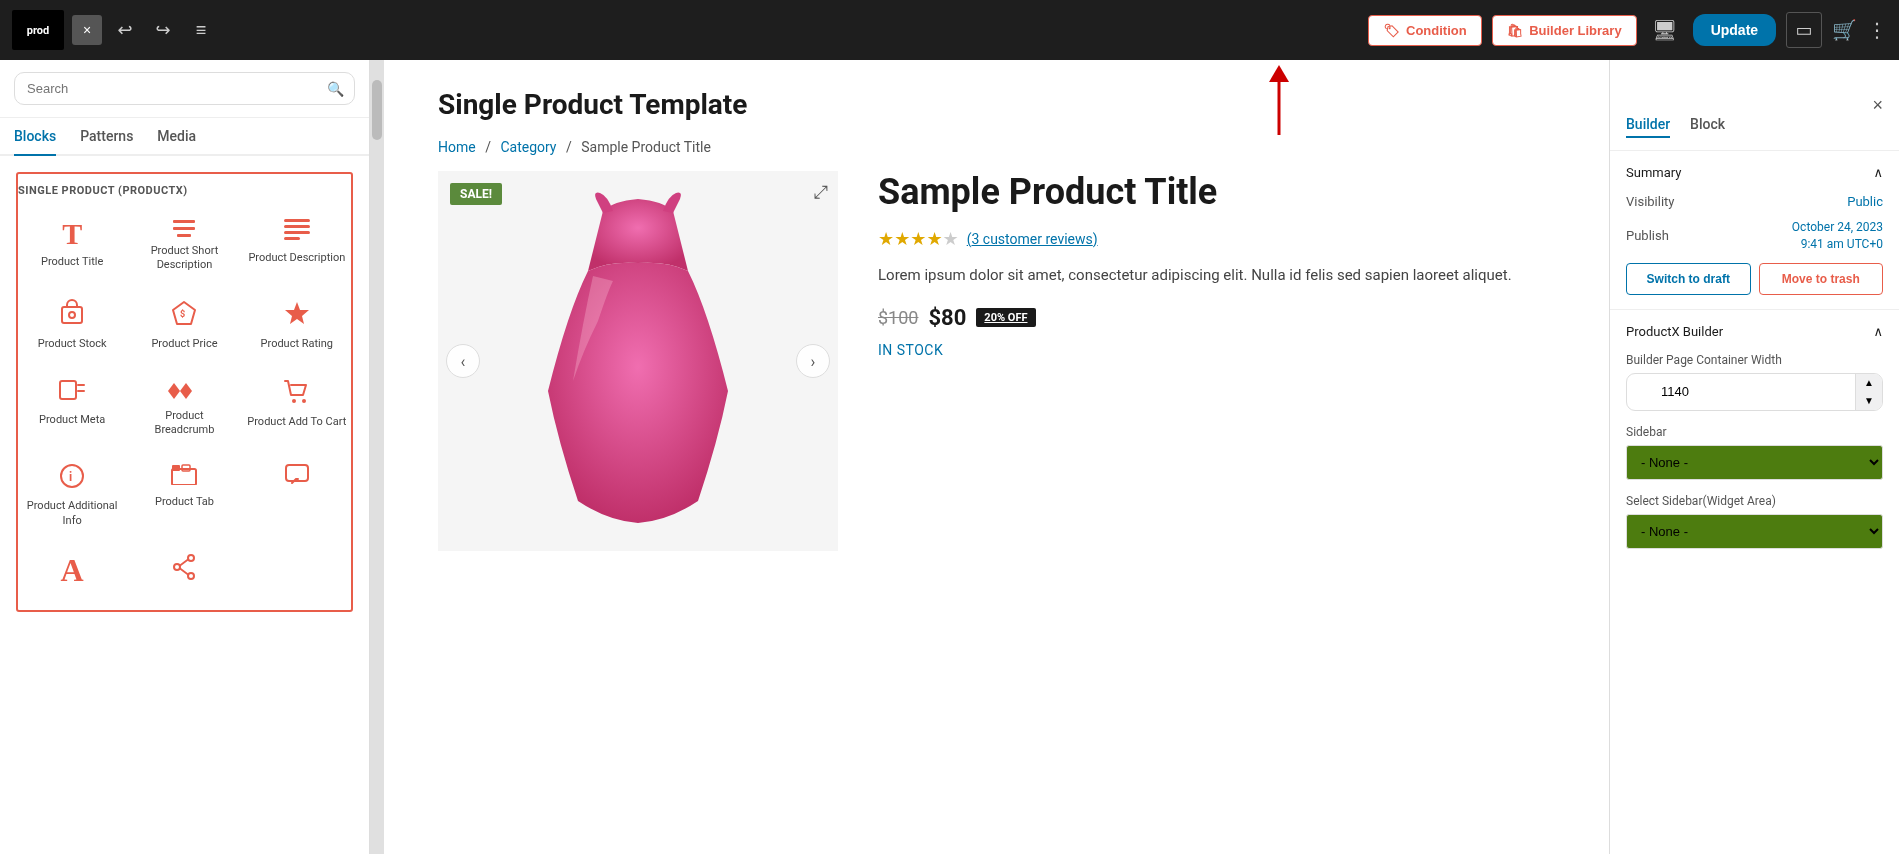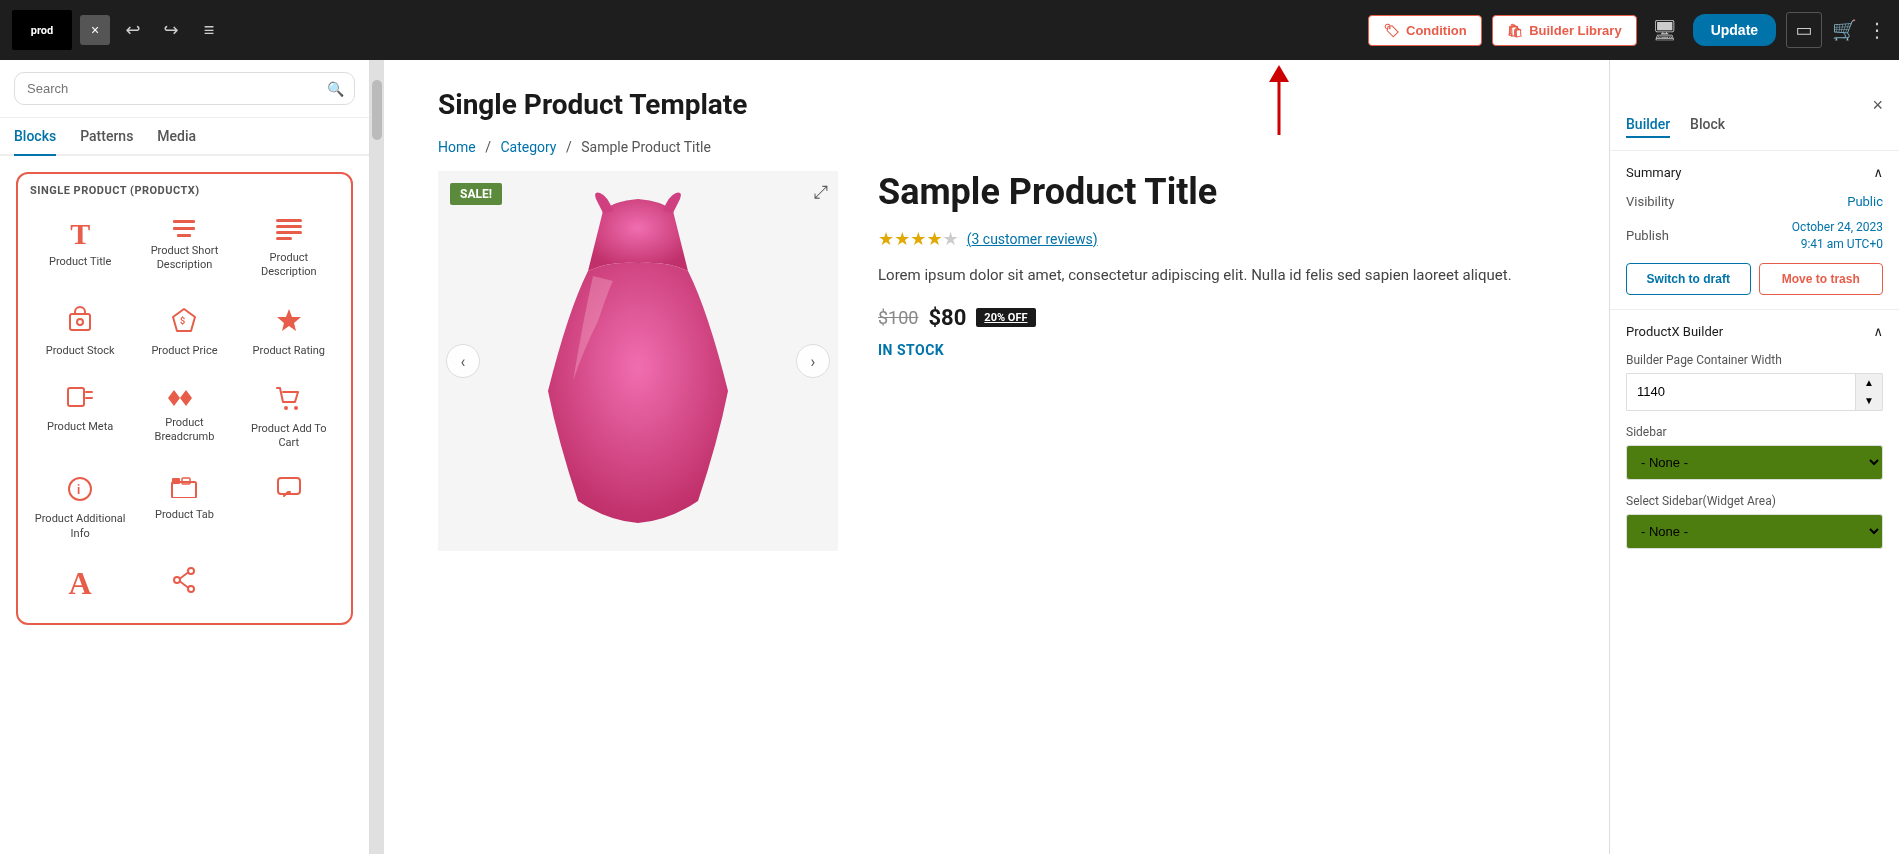--- a/index.html
+++ b/index.html
@@ -5,21 +5,21 @@
     * { box-sizing: border-box; margin: 0; padding: 0; }
     body { font-family: -apple-system, BlinkMacSystemFont, 'Segoe UI', Roboto, sans-serif; background: #f0f0f1; overflow: hidden; }
 
     
     .top-toolbar {
       display: flex; align-items: center; height: 60px;
       background: #1e1e1e; padding: 0 12px; gap: 8px; position: relative; z-index: 100;
     }
     .logo-box {
       background: #000; color: #fff; font-size: 11px; font-weight: 700;
-      width: 60px; height: 40px; display: flex; align-items: center; justify-content: center;
+      width: 52px; height: 40px; display: flex; align-items: center; justify-content: center;
       border-radius: 2px;
     }
     .toolbar-close-btn {
       background: #555; color: #fff; border: none; border-radius: 3px;
       width: 30px; height: 30px; cursor: pointer; font-size: 14px; display: flex; align-items: center; justify-content: center;
     }
     .toolbar-icon-btn {
       background: none; border: none; color: #ccc; cursor: pointer; font-size: 18px;
       width: 30px; height: 30px; display: flex; align-items: center; justify-content: center;
     }
@@ -77,22 +77,22 @@
       display: flex; padding: 0 14px; border-bottom: 2px solid #eee; gap: 24px;
     }
     .tab-item {
       padding: 10px 0; font-size: 14px; font-weight: 500; color: #555; cursor: pointer;
       border-bottom: 2px solid transparent; margin-bottom: -2px;
     }
     .tab-item.active { color: #0073aa; border-bottom-color: #0073aa; }
 
     
     .blocks-panel {
-      flex: 1; overflow-y: auto; padding: 10px 12px;
-      border: 2px solid #e85d4a; margin: 8px; border-radius: 12px; position: relative;
+      flex: 1; overflow-y: auto; padding: 10px 0;
+      border: 2px solid #e85d4a; margin: 8px; border-radius: 3px; position: relative;
     }
     .panel-label {
       font-size: 11px; font-weight: 700; color: #555; text-transform: uppercase;
       letter-spacing: 0.5px; margin-bottom: 12px;
     }
     .blocks-grid {
       display: grid; grid-template-columns: repeat(3, 1fr); gap: 8px 4px;
     }
     .block-item {
       display: flex; flex-direction: column; align-items: center; padding: 10px 4px 8px;
@@ -186,21 +186,21 @@
       font-size: 18px; color: #888; text-decoration: line-through;
     }
     .price-new {
       font-size: 22px; color: #1a1a1a; font-weight: 700;
     }
     .discount-badge {
       background: #1a1a1a; color: #fff; font-size: 11px; font-weight: 700;
       padding: 3px 8px; border-radius: 2px; text-decoration: underline;
     }
     .in-stock {
-      color: #0073aa; font-size: 14px; font-weight: 700; text-transform: uppercase; letter-spacing: 0.5px;
+      color: #0073aa; font-size: 14px; font-weight: 400; text-transform: uppercase; letter-spacing: 0.5px;
     }
 
     
     .right-panel {
       width: 290px; background: #fff; border-left: 1px solid #ddd;
       display: flex; flex-direction: column; flex-shrink: 0; overflow-y: auto;
     }
     .rp-header {
       display: flex; align-items: center; padding: 12px 16px; border-bottom: 1px solid #eee;
     }
@@ -230,22 +230,22 @@
     }
     .btn-move-trash {
       flex: 1; padding: 8px 0; border: 1.5px solid #e85d4a; color: #e85d4a;
       background: #fff; border-radius: 4px; cursor: pointer; font-size: 12px; font-weight: 600;
     }
     .action-btns { display: flex; gap: 8px; margin-top: 10px; }
 
     .rp-productx-section { padding: 14px 16px; }
     .rp-field-label { font-size: 12px; color: #555; margin-bottom: 6px; }
     .rp-input-row {
-      display: flex; align-items: center; border: 1px solid #ddd; border-radius: 1px;
-      overflow: hidden; margin-bottom: 14px;
+      display: flex; align-items: center; border: 1px solid #ddd; border-radius: 9px;
+      overflow: hidden; margin-bottom: 14px; padding-left: 24px;
     }
     .rp-input {
       flex: 1; padding: 7px 10px; border: none; font-size: 13px; outline: none;
     }
     .rp-stepper {
       display: flex; flex-direction: column; border-left: 1px solid #ddd;
     }
     .rp-step-btn {
       background: #f0f0f1; border: none; cursor: pointer; padding: 2px 8px; font-size: 10px; line-height: 1.4;
     }

